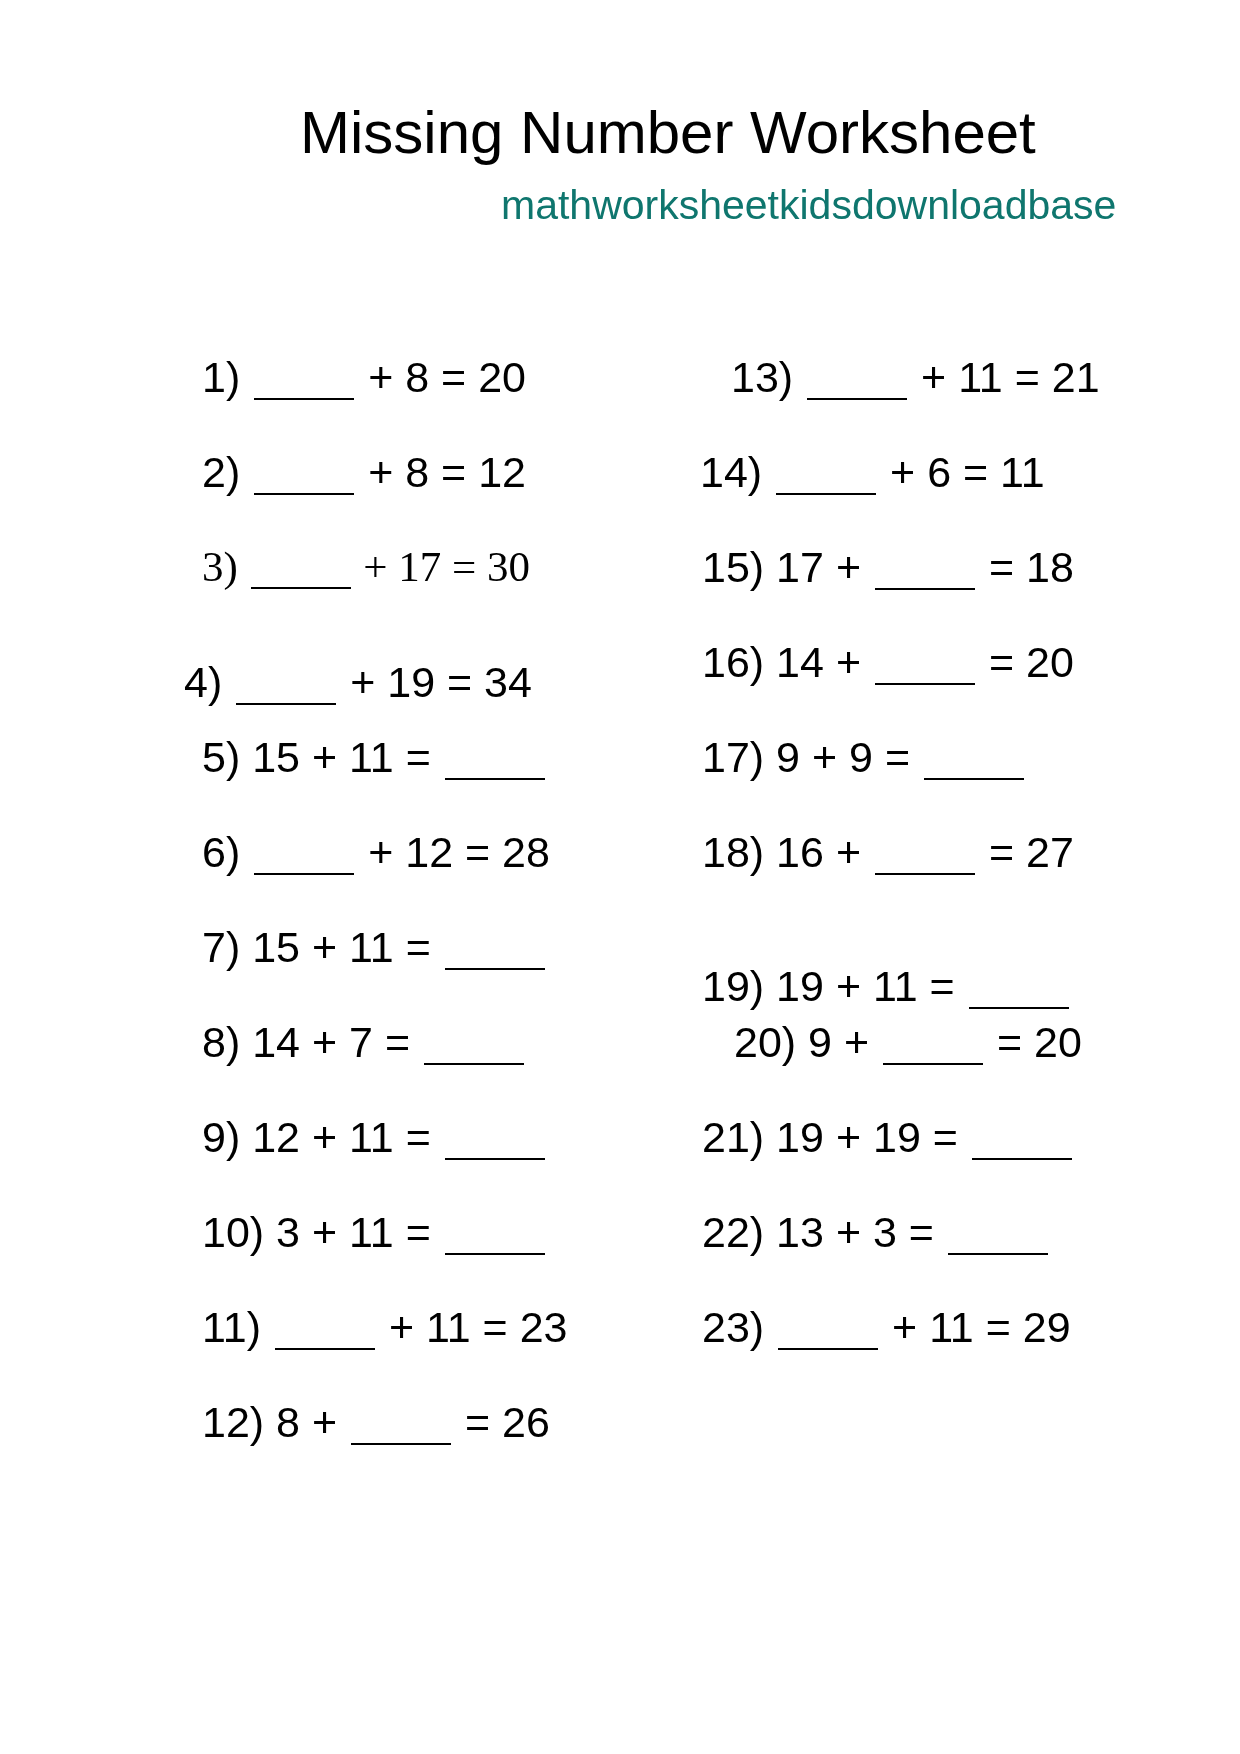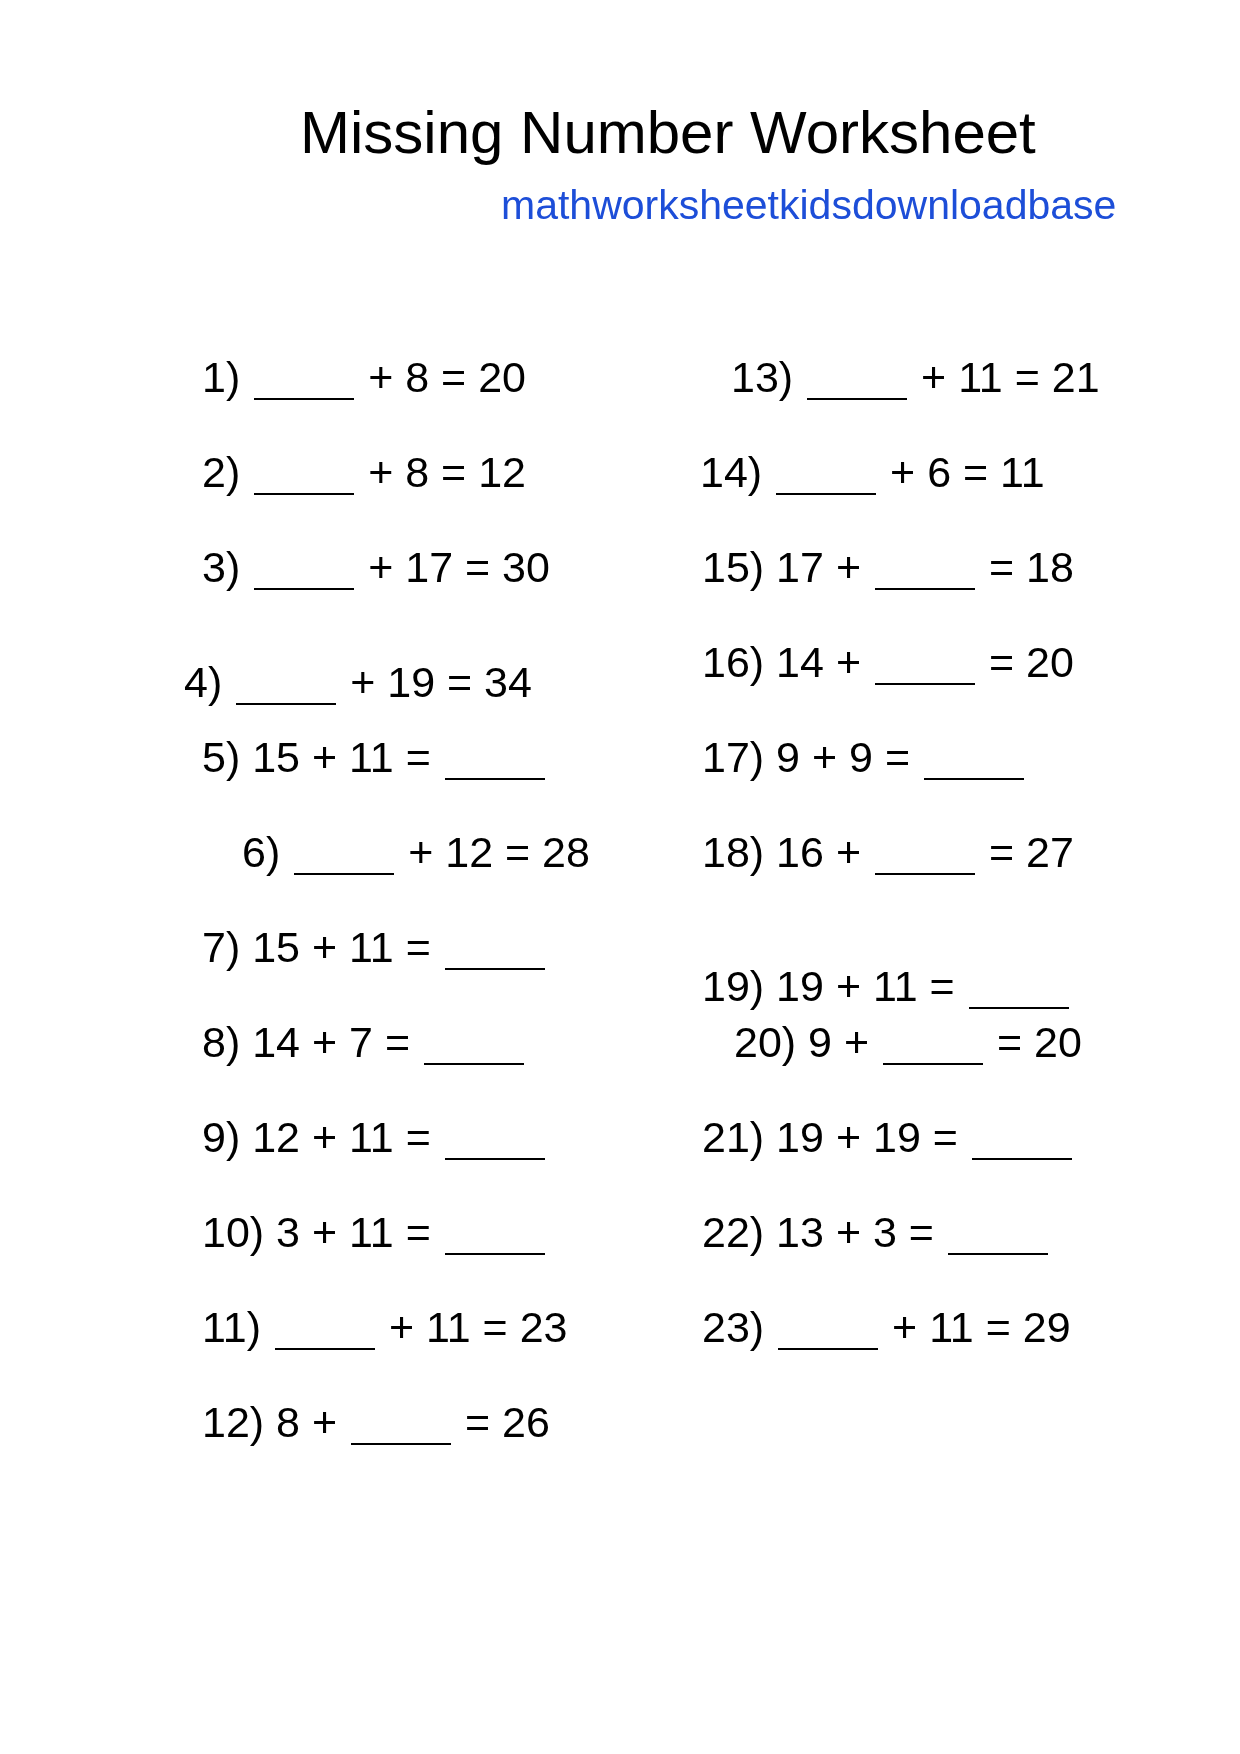--- a/index.html
+++ b/index.html
@@ -23,21 +23,21 @@
       line-height: 70px;
       white-space: nowrap;
       letter-spacing: 0px;
     }
     .subtitle {
       position: absolute;
       left: 501px;
       top: 180px;
       font-size: 41px;
       line-height: 50px;
-      color: #1d4ed8;
+      color: #0f766e;
       white-space: nowrap;
     }
     .problems {
       position: absolute;
       left: 0;
       top: 0;
     }
     .problem {
       position: absolute;
       font-size: 43px;
@@ -57,24 +57,24 @@
 </head>
 <body>
 
 <div>
   <div class="title">Missing Number Worksheet</div>
   <div class="subtitle">mathworksheetkidsdownloadbase</div>
 
   <div class="problems" id="problems">
       <div class="problem" style="left: 202px; top: 352px;"><span class="tok">1)</span><span class="tok"> </span><span class="blank" title="____"></span><span class="tok"> </span><span class="tok">+</span><span class="tok"> </span><span class="tok">8</span><span class="tok"> </span><span class="tok">=</span><span class="tok"> </span><span class="tok">20</span></div>
       <div class="problem" style="left: 202px; top: 447px;"><span class="tok">2)</span><span class="tok"> </span><span class="blank" title="____"></span><span class="tok"> </span><span class="tok">+</span><span class="tok"> </span><span class="tok">8</span><span class="tok"> </span><span class="tok">=</span><span class="tok"> </span><span class="tok">12</span></div>
-      <div class="problem" style="left: 202px; top: 542px;"><span class="tok">3)</span><span class="tok"> </span><span class="blank" title="____"></span><span class="tok"> </span><span class="tok">+</span><span class="tok"> </span><span class="tok">17</span><span class="tok"> </span><span class="tok">=</span><span class="tok"> </span><span class="tok">30</span></div>
+      <div class="problem" style="left: 202px; top: 542px; font-family: Liberation Serif, serif;"><span class="tok">3)</span><span class="tok"> </span><span class="blank" title="____"></span><span class="tok"> </span><span class="tok">+</span><span class="tok"> </span><span class="tok">17</span><span class="tok"> </span><span class="tok">=</span><span class="tok"> </span><span class="tok">30</span></div>
       <div class="problem" style="left: 184px; top: 637px; margin-top: 20px;"><span class="tok">4)</span><span class="tok"> </span><span class="blank" title="____"></span><span class="tok"> </span><span class="tok">+</span><span class="tok"> </span><span class="tok">19</span><span class="tok"> </span><span class="tok">=</span><span class="tok"> </span><span class="tok">34</span></div>
       <div class="problem" style="left: 202px; top: 732px;"><span class="tok">5)</span><span class="tok"> </span><span class="tok">15</span><span class="tok"> </span><span class="tok">+</span><span class="tok"> </span><span class="tok">11</span><span class="tok"> </span><span class="tok">=</span><span class="tok"> </span><span class="blank" title="____"></span></div>
-      <div class="problem" style="left: 202px; top: 827px; margin-left: 40px;"><span class="tok">6)</span><span class="tok"> </span><span class="blank" title="____"></span><span class="tok"> </span><span class="tok">+</span><span class="tok"> </span><span class="tok">12</span><span class="tok"> </span><span class="tok">=</span><span class="tok"> </span><span class="tok">28</span></div>
+      <div class="problem" style="left: 202px; top: 827px;"><span class="tok">6)</span><span class="tok"> </span><span class="blank" title="____"></span><span class="tok"> </span><span class="tok">+</span><span class="tok"> </span><span class="tok">12</span><span class="tok"> </span><span class="tok">=</span><span class="tok"> </span><span class="tok">28</span></div>
       <div class="problem" style="left: 202px; top: 922px;"><span class="tok">7)</span><span class="tok"> </span><span class="tok">15</span><span class="tok"> </span><span class="tok">+</span><span class="tok"> </span><span class="tok">11</span><span class="tok"> </span><span class="tok">=</span><span class="tok"> </span><span class="blank" title="____"></span></div>
       <div class="problem" style="left: 202px; top: 1017px;"><span class="tok">8)</span><span class="tok"> </span><span class="tok">14</span><span class="tok"> </span><span class="tok">+</span><span class="tok"> </span><span class="tok">7</span><span class="tok"> </span><span class="tok">=</span><span class="tok"> </span><span class="blank" title="____"></span></div>
       <div class="problem" style="left: 202px; top: 1112px;"><span class="tok">9)</span><span class="tok"> </span><span class="tok">12</span><span class="tok"> </span><span class="tok">+</span><span class="tok"> </span><span class="tok">11</span><span class="tok"> </span><span class="tok">=</span><span class="tok"> </span><span class="blank" title="____"></span></div>
       <div class="problem" style="left: 202px; top: 1207px;"><span class="tok">10)</span><span class="tok"> </span><span class="tok">3</span><span class="tok"> </span><span class="tok">+</span><span class="tok"> </span><span class="tok">11</span><span class="tok"> </span><span class="tok">=</span><span class="tok"> </span><span class="blank" title="____"></span></div>
       <div class="problem" style="left: 202px; top: 1302px;"><span class="tok">11)</span><span class="tok"> </span><span class="blank" title="____"></span><span class="tok"> </span><span class="tok">+</span><span class="tok"> </span><span class="tok">11</span><span class="tok"> </span><span class="tok">=</span><span class="tok"> </span><span class="tok">23</span></div>
       <div class="problem" style="left: 202px; top: 1397px;"><span class="tok">12)</span><span class="tok"> </span><span class="tok">8</span><span class="tok"> </span><span class="tok">+</span><span class="tok"> </span><span class="blank" title="____"></span><span class="tok"> </span><span class="tok">=</span><span class="tok"> </span><span class="tok">26</span></div>
       <div class="problem" style="left: 702px; top: 352px; margin-left: 29px;"><span class="tok">13)</span><span class="tok"> </span><span class="blank" title="____"></span><span class="tok"> </span><span class="tok">+</span><span class="tok"> </span><span class="tok">11</span><span class="tok"> </span><span class="tok">=</span><span class="tok"> </span><span class="tok">21</span></div>
       <div class="problem" style="left: 700px; top: 447px;"><span class="tok">14)</span><span class="tok"> </span><span class="blank" title="____"></span><span class="tok"> </span><span class="tok">+</span><span class="tok"> </span><span class="tok">6</span><span class="tok"> </span><span class="tok">=</span><span class="tok"> </span><span class="tok">11</span></div>
       <div class="problem" style="left: 702px; top: 542px;"><span class="tok">15)</span><span class="tok"> </span><span class="tok">17</span><span class="tok"> </span><span class="tok">+</span><span class="tok"> </span><span class="blank" title="____"></span><span class="tok"> </span><span class="tok">=</span><span class="tok"> </span><span class="tok">18</span></div>
       <div class="problem" style="left: 702px; top: 637px;"><span class="tok">16)</span><span class="tok"> </span><span class="tok">14</span><span class="tok"> </span><span class="tok">+</span><span class="tok"> </span><span class="blank" title="____"></span><span class="tok"> </span><span class="tok">=</span><span class="tok"> </span><span class="tok">20</span></div>

